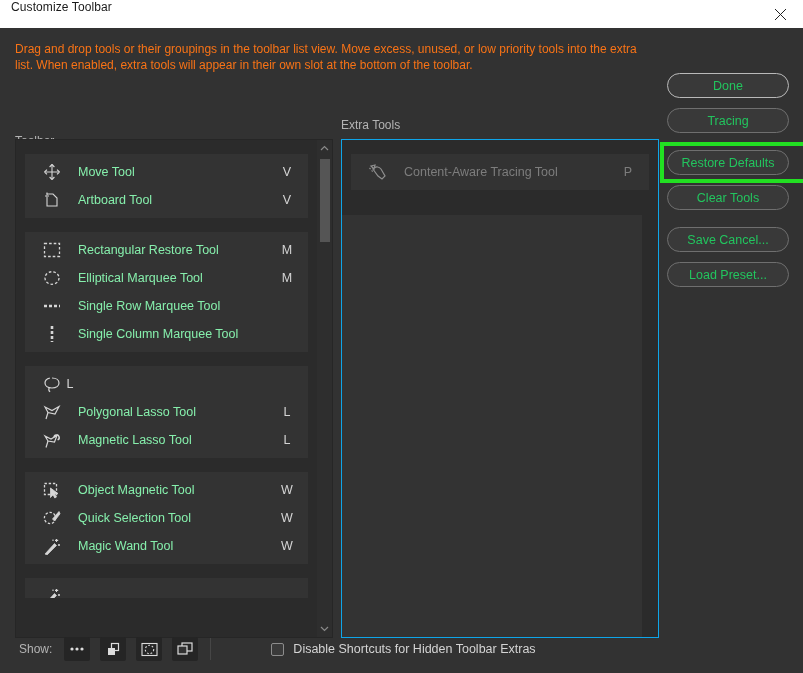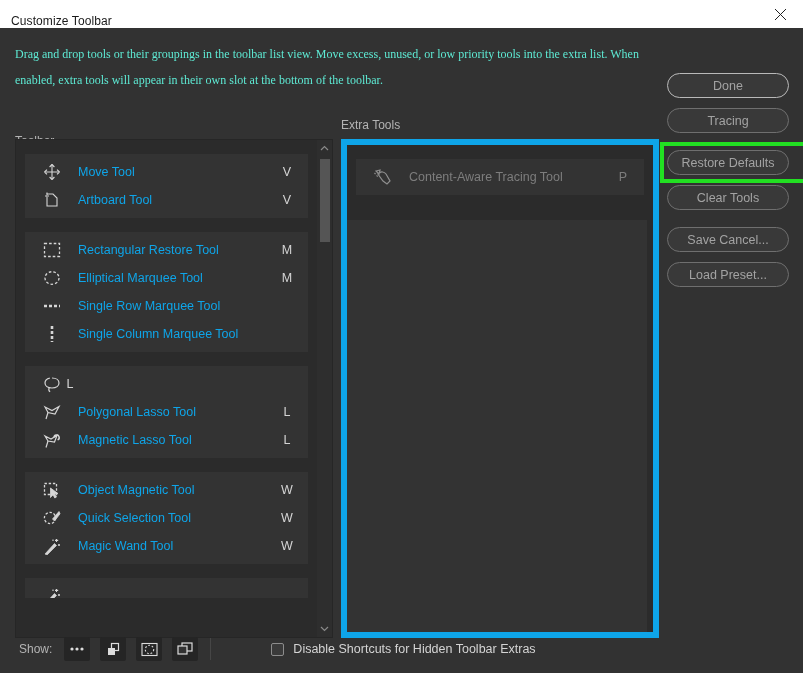--- a/index.html
+++ b/index.html
@@ -7,21 +7,21 @@
     width: 803px; height: 673px;
     font-family: "Liberation Sans", sans-serif;
     background: #2b2b2b;
     overflow: hidden;
   }
 
   
   #titlebar {
     height: 28px; width: 803px;
     background: #ffffff;
-    display: flex; align-items: flex-end;
+    display: flex; align-items: flex-start;
     position: relative;
   }
   #titlebar-text {
     font-size: 12px; color: #1a1a1a;
     margin-left: 11px; letter-spacing: .1px;
   }
   #close-button {
     position: absolute; right: 0; top: 0;
     width: 45px; height: 28px;
     display: flex; align-items: center; justify-content: center;
@@ -32,23 +32,22 @@
   
   #dialog {
     width: 803px; height: 645px;
     background: #323232;
     position: relative;
   }
 
   #description {
     position: absolute; left: 15px; top: 13px;
     width: 630px;
-    font-size: 12px; line-height: 26px;
-    color: #5eead4;
-    font-family: Liberation Serif, serif;
+    font-size: 12px; line-height: 16px;
+    color: #f97316;
   }
 
   .col-label {
     position: absolute;
     font-size: 12px; color: #b4b4b4;
   }
   #label-toolbar     { left: 15px;  top: 106px; }
   #label-extra-tools { left: 341px; top: 90px; }
 
   
@@ -81,21 +80,21 @@
     cursor: pointer;
   }
   .tool-icon {
     width: 22px; height: 20px;
     display: flex; align-items: center; justify-content: center;
     flex: 0 0 22px;
   }
   .tool-icon svg { display: block; }
   .tool-name {
     flex: 1 1 auto;
-    font-size: 12.5px; color: #0ea5e9;
+    font-size: 12.5px; color: #86efac;
     margin-left: 15px;
     white-space: nowrap;
   }
   .tool-key {
     font-size: 12.5px; color: #d4d4d4;
     width: 14px; text-align: center;
   }
 
   
   #toolbar-scrollbar {
@@ -114,21 +113,21 @@
     width: 10px; height: 83px;
     background: #555555;
     cursor: pointer;
   }
 
   
   #extra-panel {
     position: absolute; left: 341px; top: 111px;
     width: 318px; height: 499px;
     background: #2b2b2b;
-    border: 6px solid #0ea5e9;
+    border: 1px solid #0ea5e9;
     overflow: hidden;
   }
   #extra-top { padding-top: 14px; }
   #extra-empty {
     position: absolute; left: 0; top: 75px;
     width: 300px; height: 422px;
     background: #333333;
   }
   .tool-row.disabled .tool-name,
   .tool-row.disabled .tool-key { color: #7d7d7d; }
@@ -136,21 +135,21 @@
   
   #button-column {
     position: absolute; left: 667px; top: 45px;
     width: 122px;
   }
   .dlg-button {
     width: 122px; height: 25px;
     border: 1px solid #6f6f6f;
     border-radius: 13px;
     background: #393939;
-    color: #a3a3a3;
+    color: #22c55e;
     font-size: 12.5px;
     font-family: "Liberation Sans", sans-serif;
     display: flex; align-items: center; justify-content: center;
     cursor: pointer;
   }
   .dlg-button.primary { border-color: #b9b9b9; }
   #btn-done          { position: absolute; left: 0; top: 0; }
   #btn-cancel        { position: absolute; left: 0; top: 35px; }
   #btn-restore       { position: absolute; left: 0; top: 77px; }
   #btn-clear         { position: absolute; left: 0; top: 112px; }

